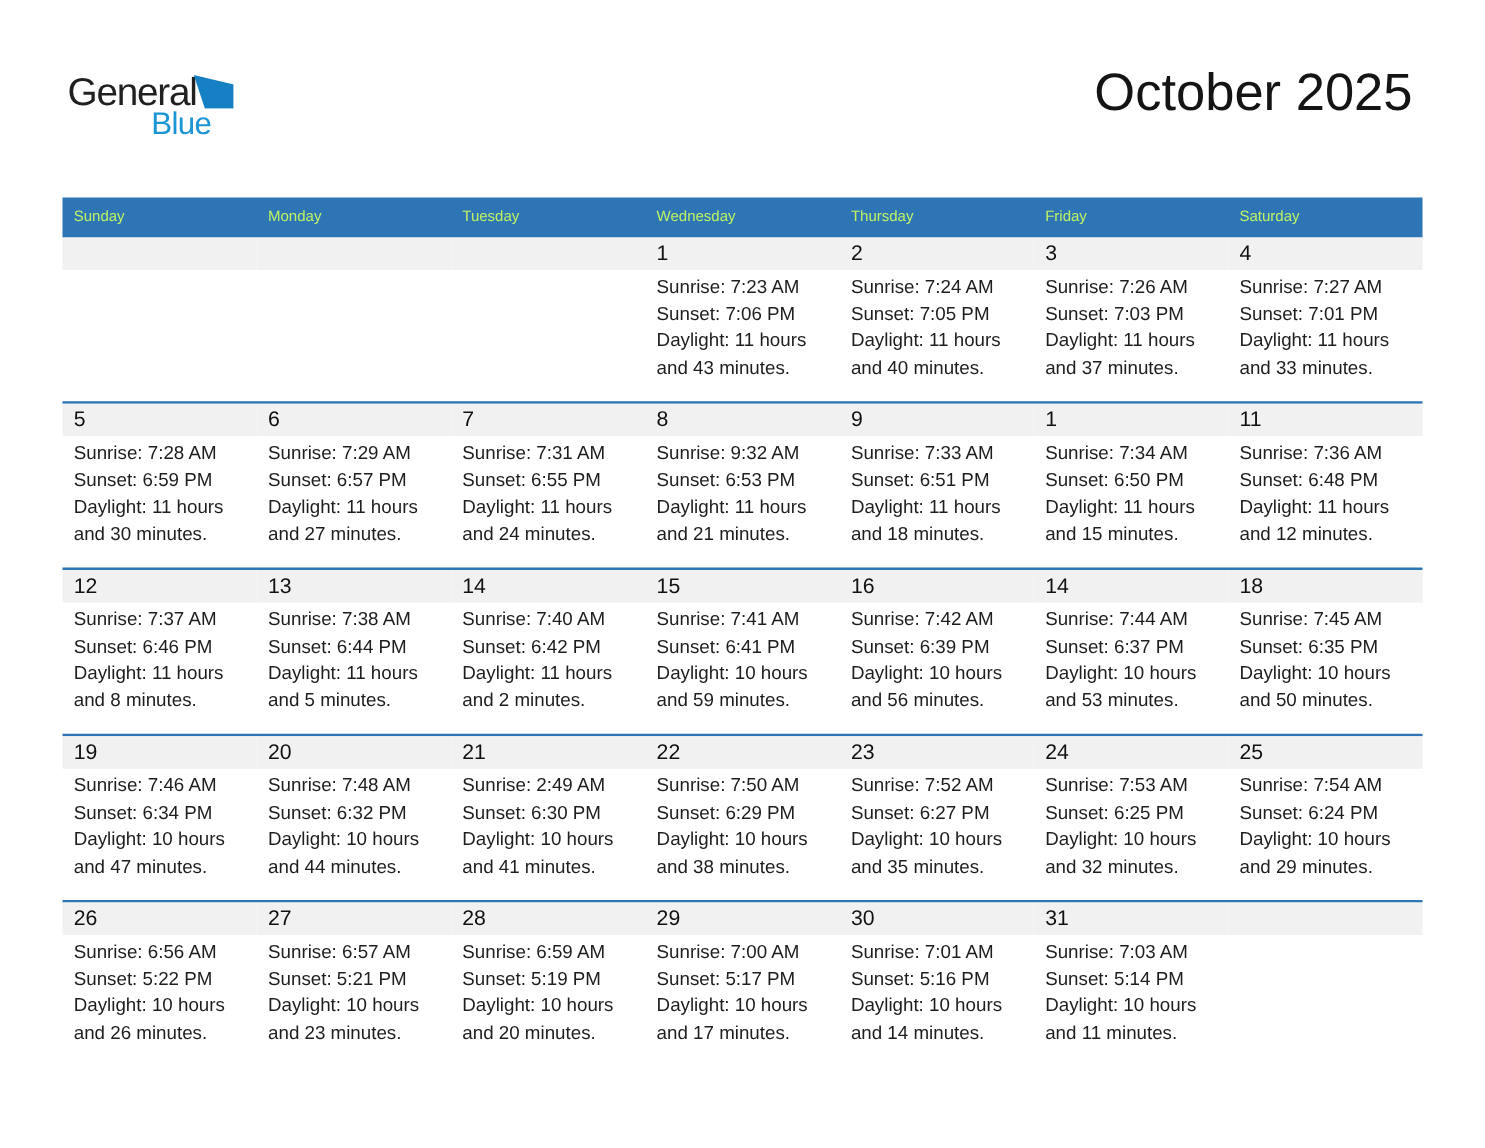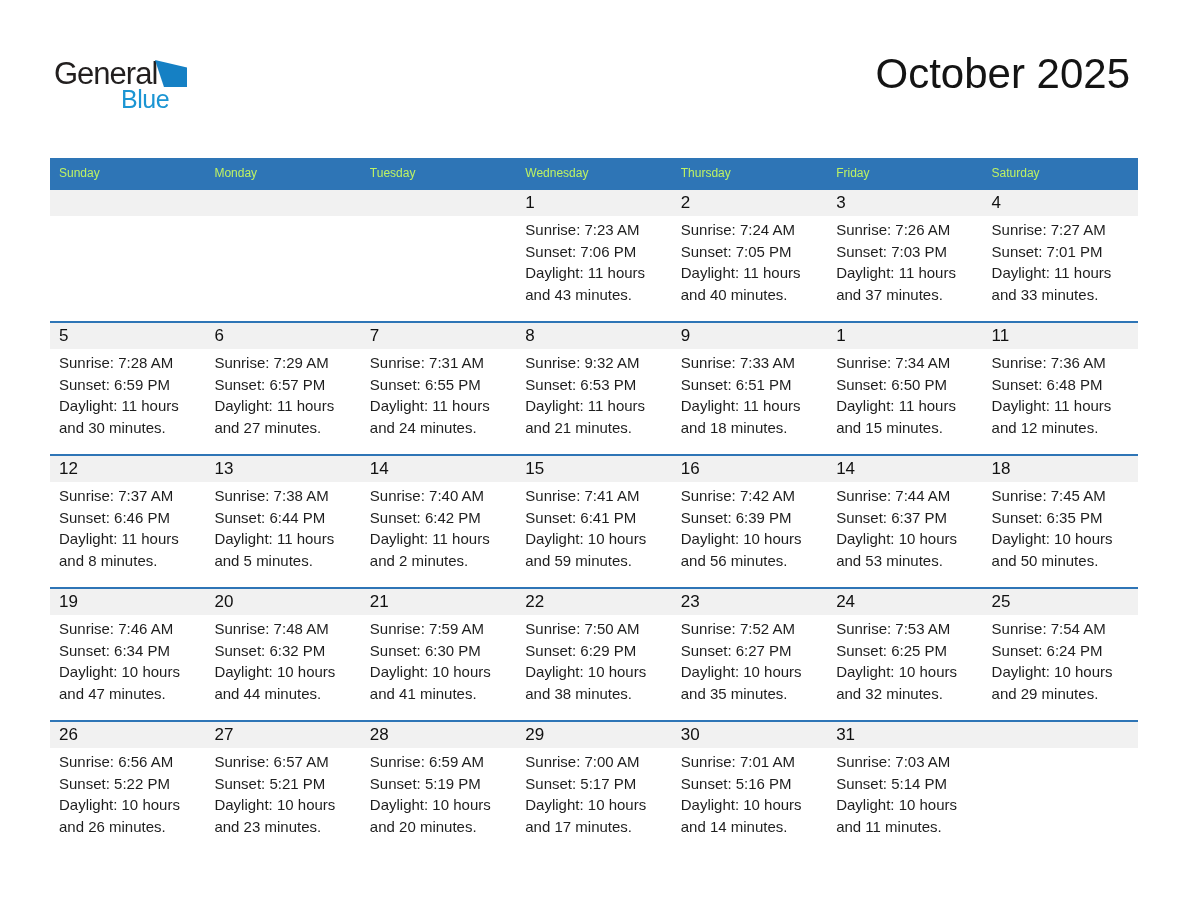--- a/index.html
+++ b/index.html
@@ -281,21 +281,21 @@
             <div class="cell-body">
               <div class="line">Sunrise: 7:48 AM</div>
               <div class="line">Sunset: 6:32 PM</div>
               <div class="line">Daylight: 10 hours</div>
               <div class="line">and 44 minutes.</div>
             </div>
           </div>
           <div class="cell">
             <div class="day-band"><span>21</span></div>
             <div class="cell-body">
-              <div class="line">Sunrise: 7:59 AM</div>
+              <div class="line">Sunrise: 2:49 AM</div>
               <div class="line">Sunset: 6:30 PM</div>
               <div class="line">Daylight: 10 hours</div>
               <div class="line">and 41 minutes.</div>
             </div>
           </div>
           <div class="cell">
             <div class="day-band"><span>22</span></div>
             <div class="cell-body">
               <div class="line">Sunrise: 7:50 AM</div>
               <div class="line">Sunset: 6:29 PM</div>

